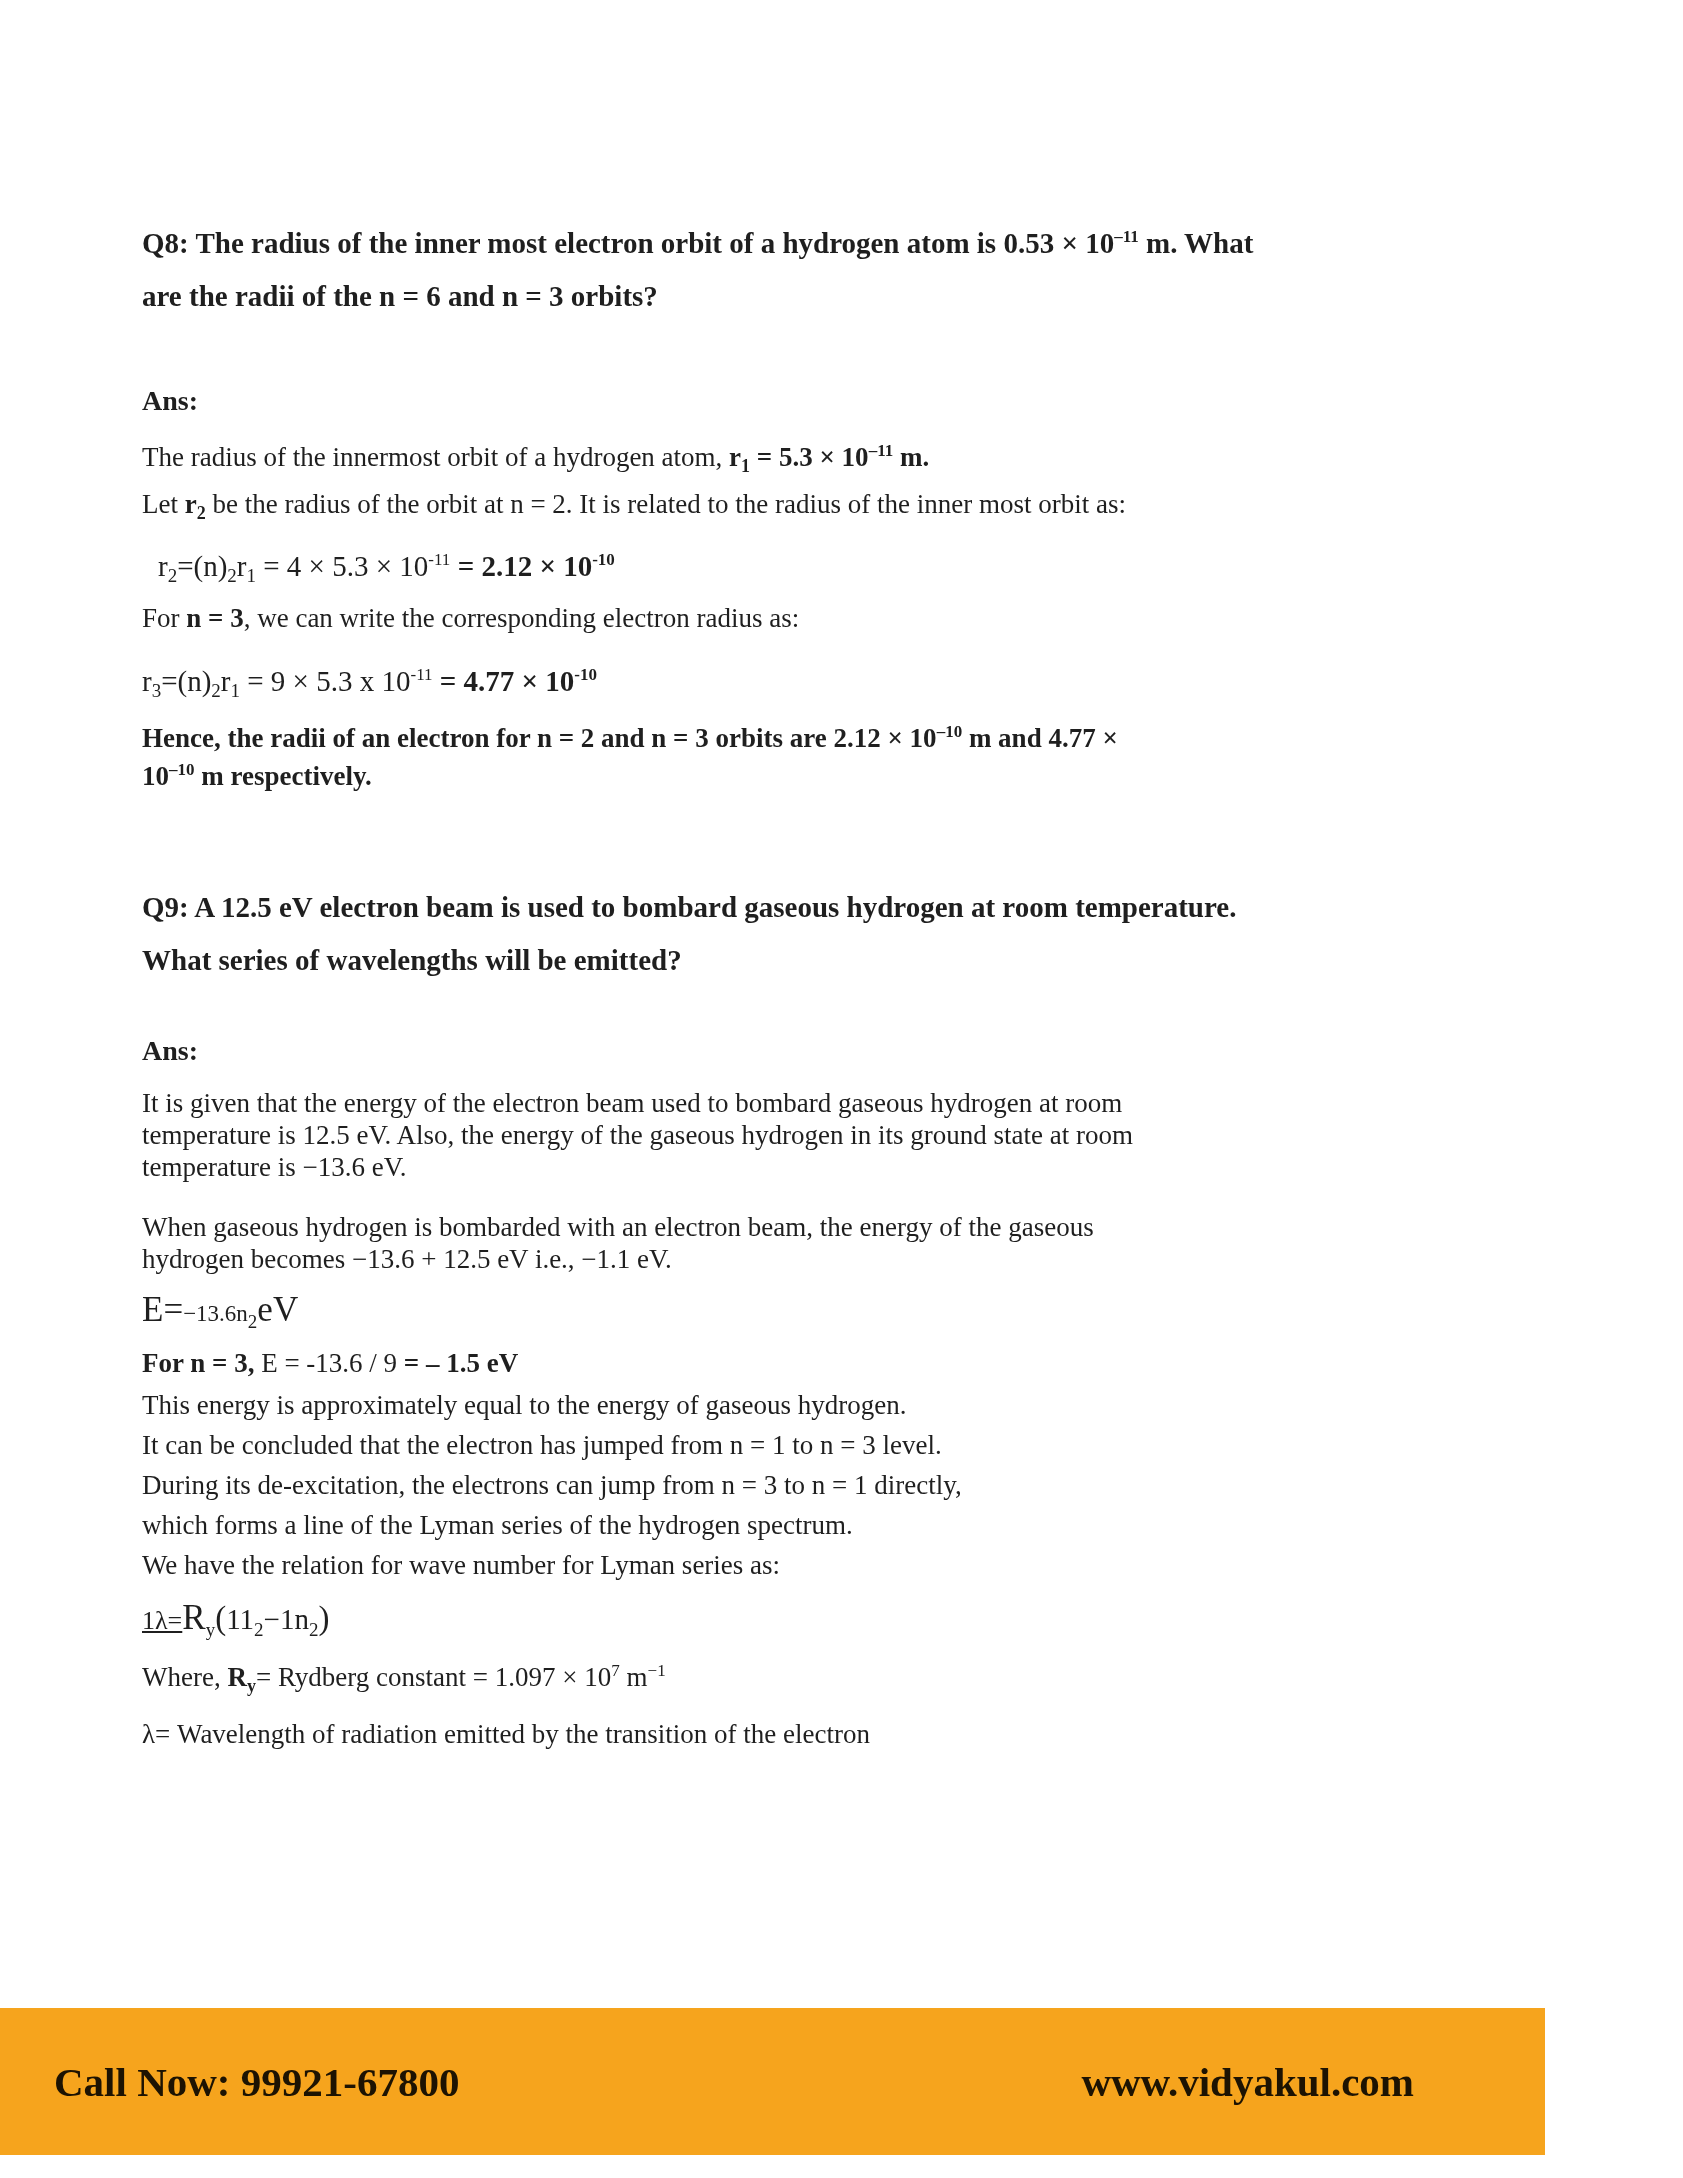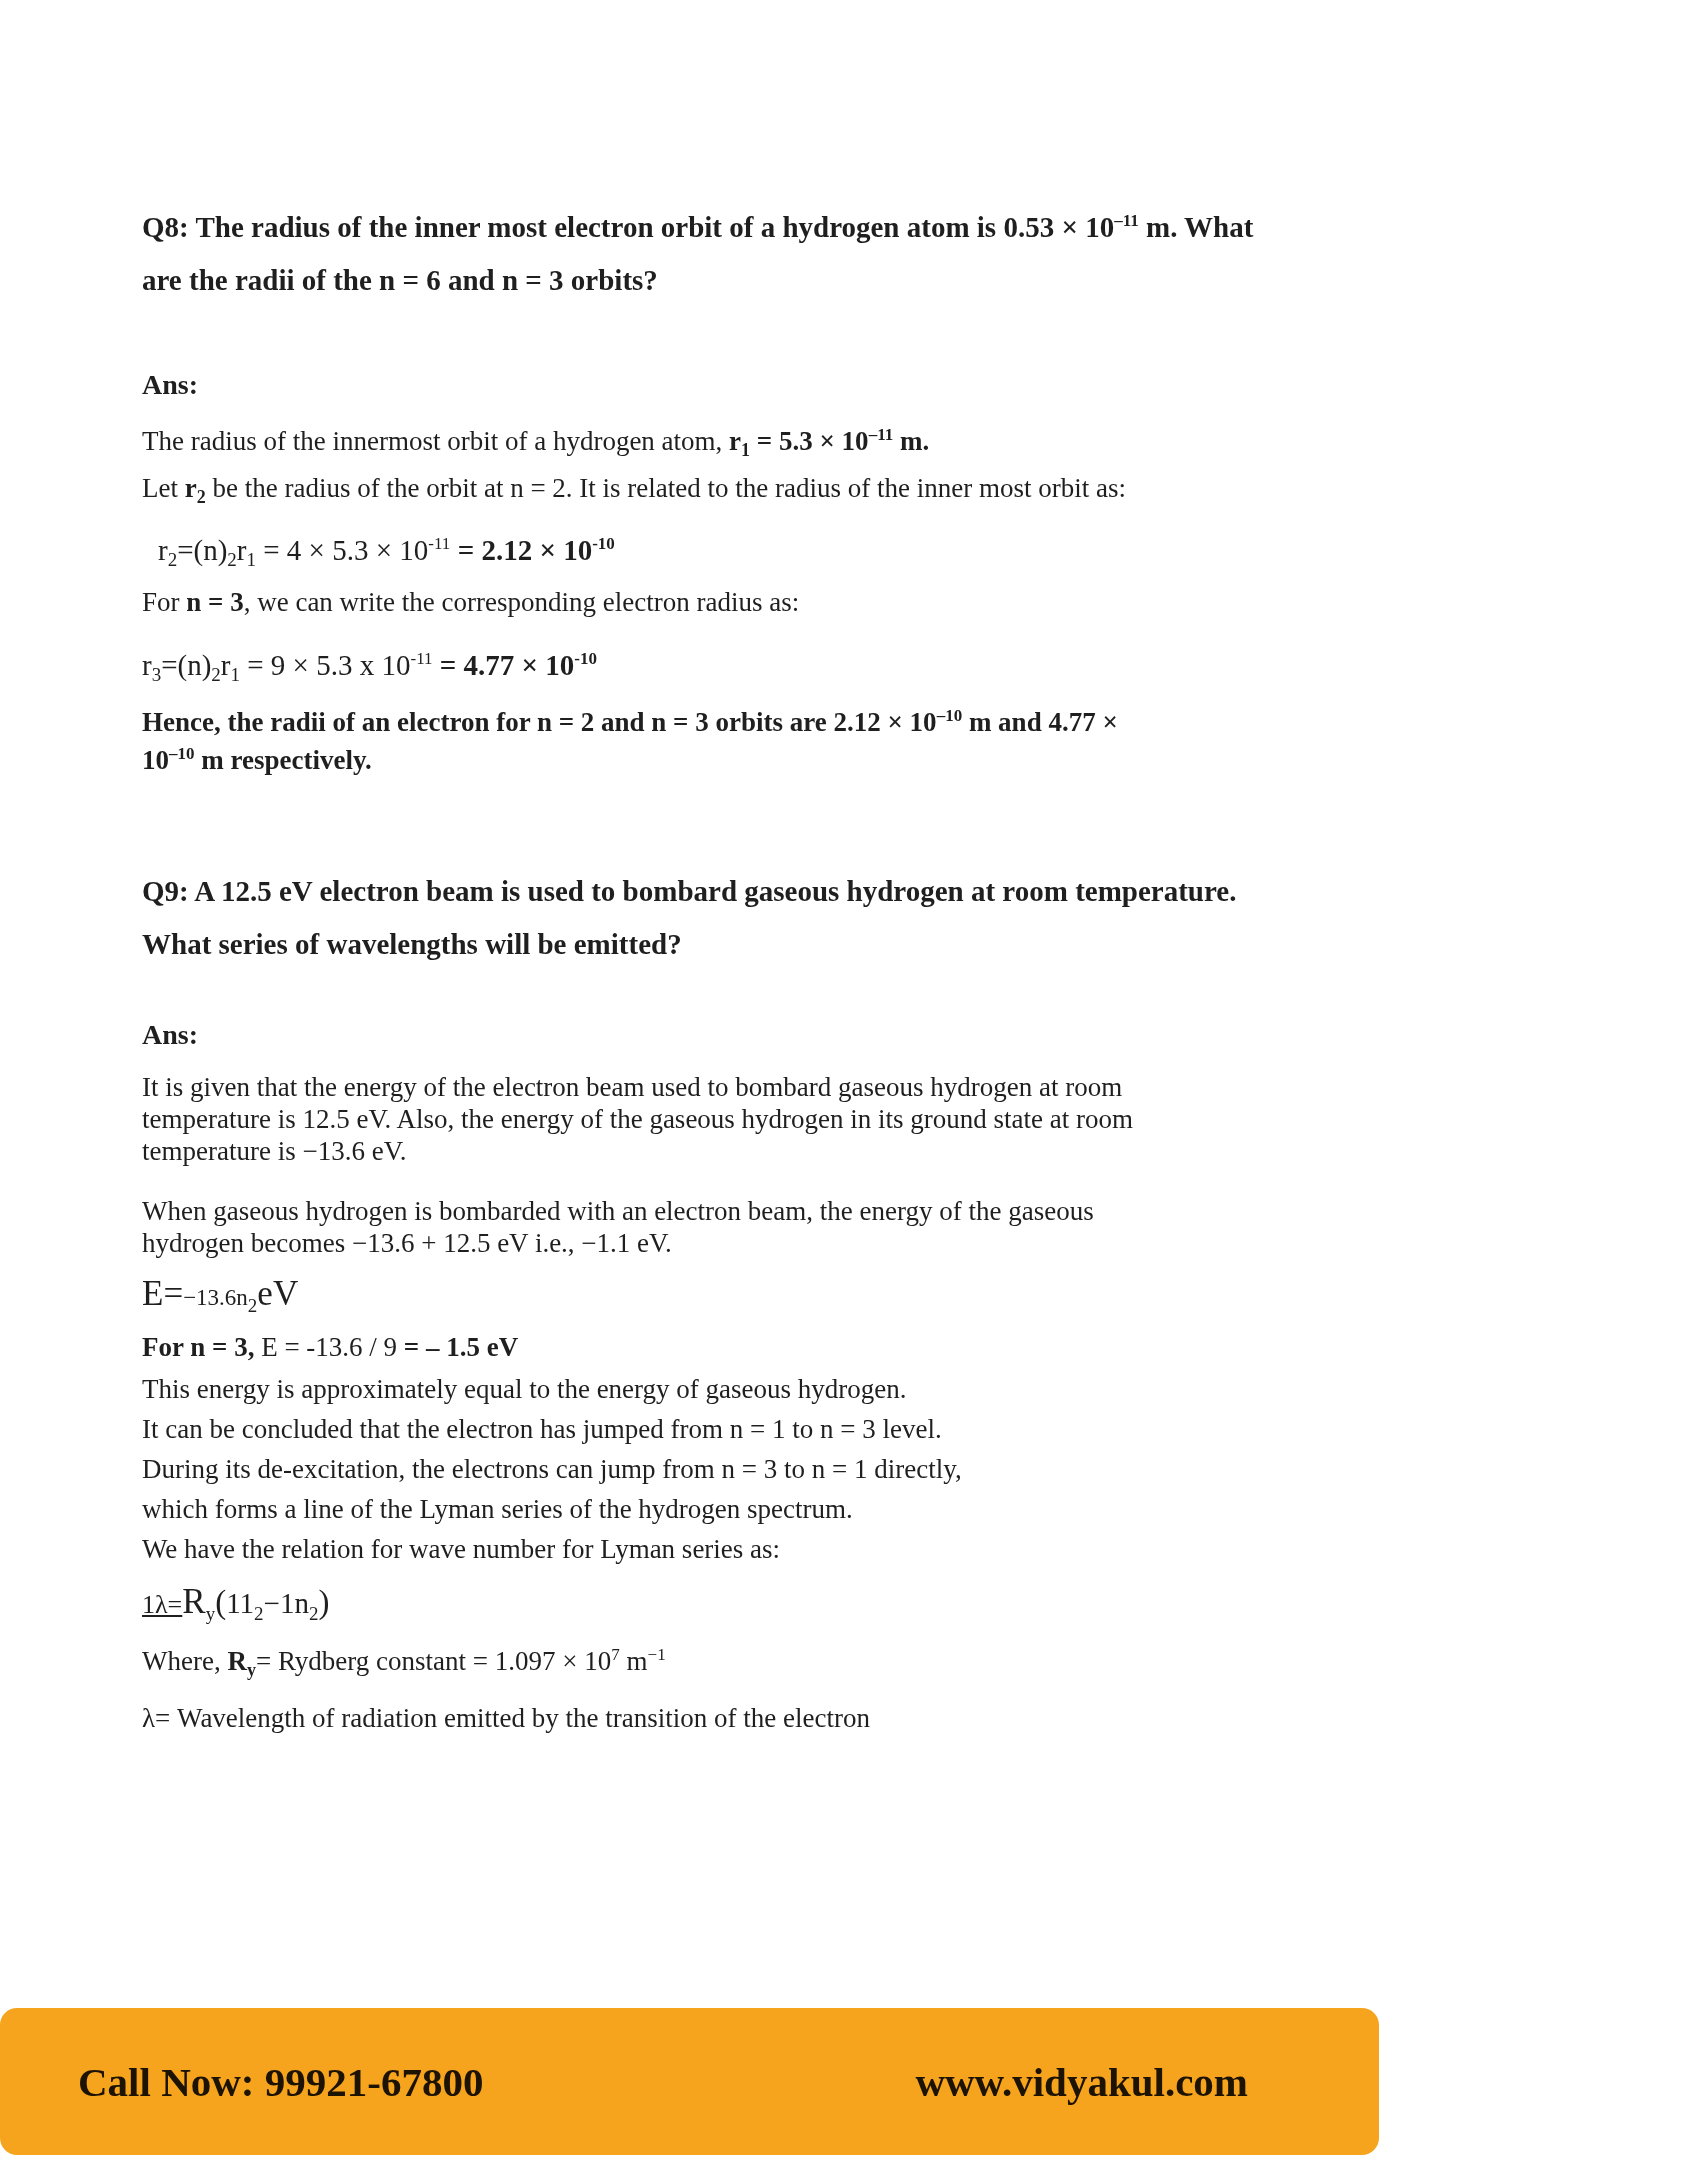--- a/index.html
+++ b/index.html
@@ -1,20 +1,20 @@
 <!DOCTYPE html>
 <html><head>
 <meta charset="utf-8">
 <style>
   html,body{margin:0;padding:0;}
   body{
     width:1683px;height:2178px;background:#ffffff;position:relative;
     font-family:"Liberation Serif", serif;color:#1f1f1f;overflow:hidden;
   }
-  .doc{position:absolute;left:142px;top:194px;width:1445px;}
+  .doc{position:absolute;left:142px;top:210px;width:1445px;}
   .block{margin:0;}
   .line{}
   .heading .line{font-weight:bold;font-size:29px;line-height:53px;}
   .label .line{font-weight:bold;font-size:28px;line-height:48px;}
   .para .line{font-size:27px;line-height:32px;}
   .formula .line{font-size:29px;line-height:50px;}
   span.b, sup.b, sub.b{font-weight:bold;}
   sup{font-size:17px;}
   sub{font-size:18px;}
   .formula sub{font-size:19px;}
@@ -41,24 +41,24 @@
   [data-name="q9-paragraph-approx"]{margin-top:10px;}
   [data-name="q9-paragraph-concluded"]{margin-top:8px;}
   [data-name="q9-paragraph-deexcitation"]{margin-top:8px;}
   [data-name="q9-paragraph-lyman"]{margin-top:8px;}
   [data-name="q9-paragraph-relation"]{margin-top:8px;}
   [data-name="q9-formula-wavenumber"]{margin-top:12px;}
   [data-name="q9-paragraph-where"]{margin-top:0;}
   [data-name="q9-paragraph-lambda"]{margin-top:16px;}
 
   .footer{
-    position:absolute;left:0;top:2008px;width:1379px;height:147px;
+    position:absolute;left:0;top:2008px;width:1545px;height:147px;
     display:flex;align-items:center;justify-content:space-between;
-    padding:0 131px 0 78px;box-sizing:border-box;
-    font-weight:bold;font-size:41px;border-radius:17px;
+    padding:0 131px 0 54px;box-sizing:border-box;
+    font-weight:bold;font-size:41px;
   }
 </style>
 </head>
 <body style="background: rgb(255, 255, 255); color: rgb(31, 31, 31);">
 
 <div class="doc" data-name="document-body">
     <div class="block heading" data-name="q8-heading">
       <div class="line" data-name="q8-heading-line-1"><span class="" data-name="q8-heading-run-1-1">Q8: The radius of the inner most electron orbit of a hydrogen atom is 0.53 × 10</span><sup class="" data-name="q8-heading-run-1-2">–11</sup><span class="" data-name="q8-heading-run-1-3"> m. What</span></div>
       <div class="line" data-name="q8-heading-line-2"><span class="" data-name="q8-heading-run-2-1">are the radii of the n = 6 and n = 3 orbits?</span></div>
     </div>

